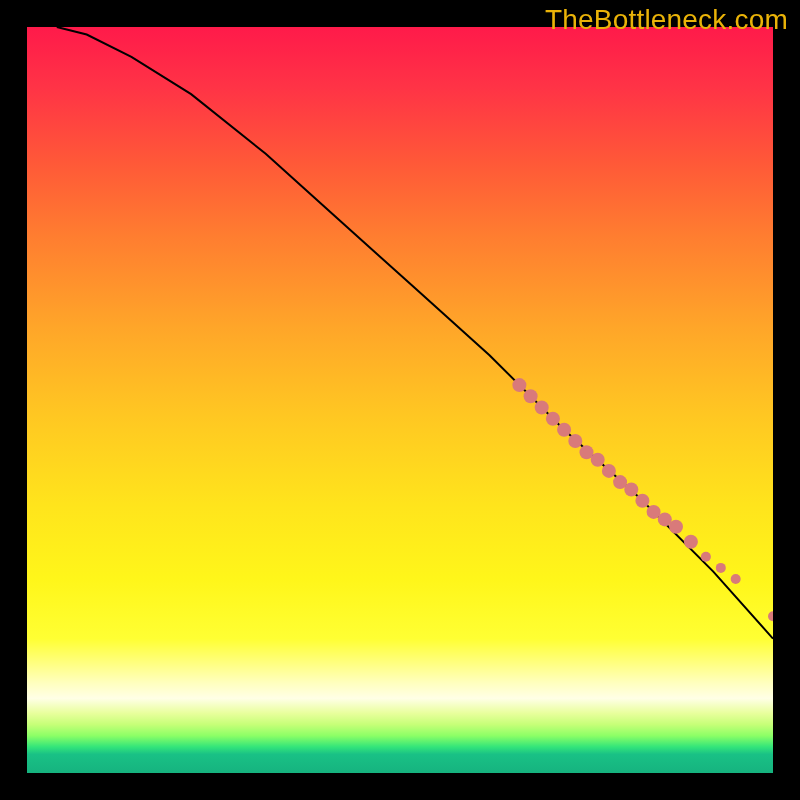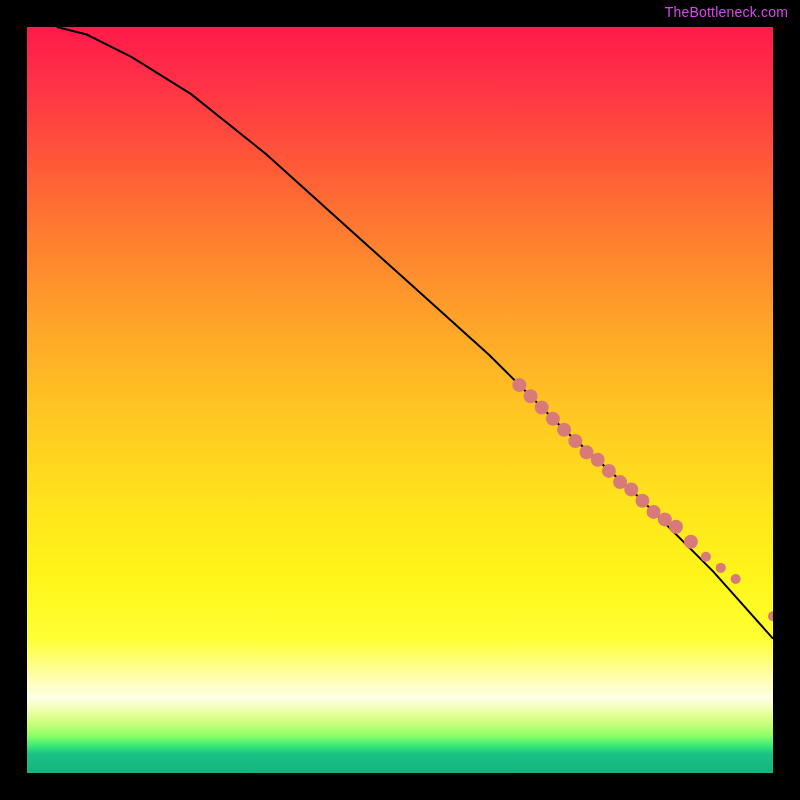--- a/index.html
+++ b/index.html
@@ -46,22 +46,22 @@
       #8cff66 95%,
       #33e57a 96.5%,
       #19c185 97.5%,
       #16b37f 100%
     );
   }
   .watermark {
     position: absolute;
     top: 4px;
     right: 12px;
-    color: #d946ef;
-    font-size: 14px;
+    color: #eab308;
+    font-size: 28px;
     letter-spacing: 0.2px;
     font-weight: 500;
     user-select: none;
   }
   svg.overlay {
     position: absolute;
     left: 0; top: 0;
     width: 746px;
     height: 746px;
   }

